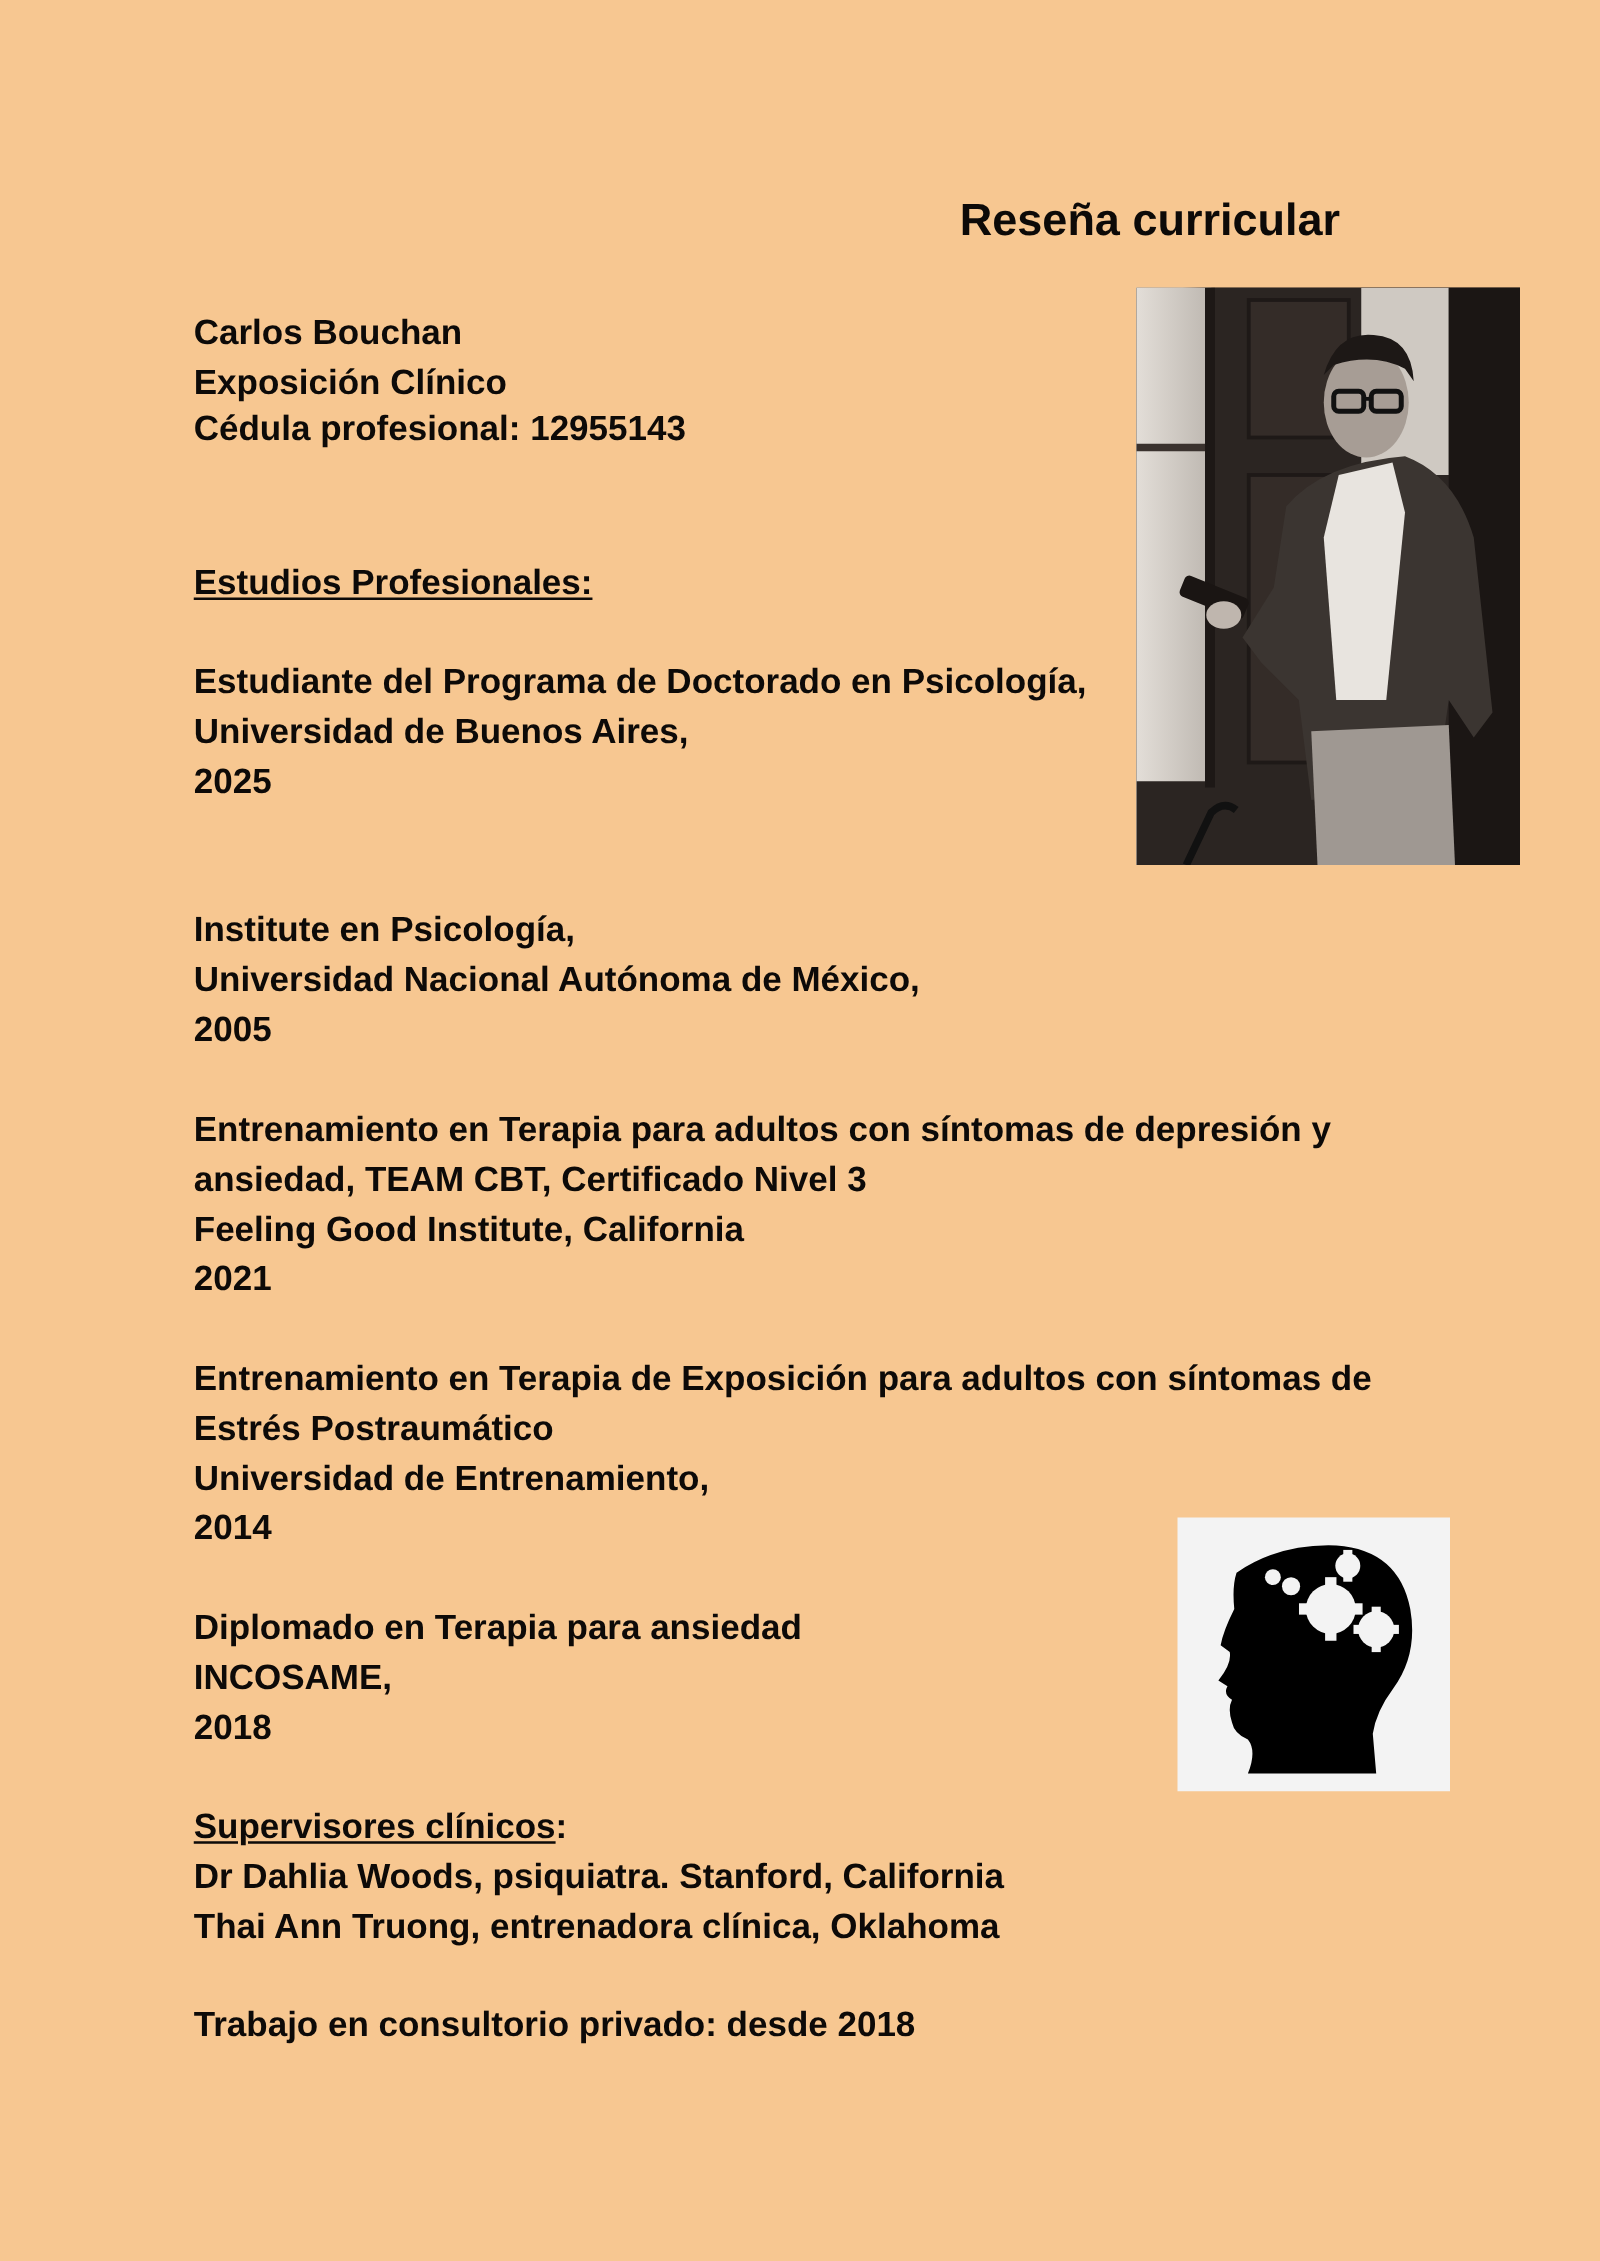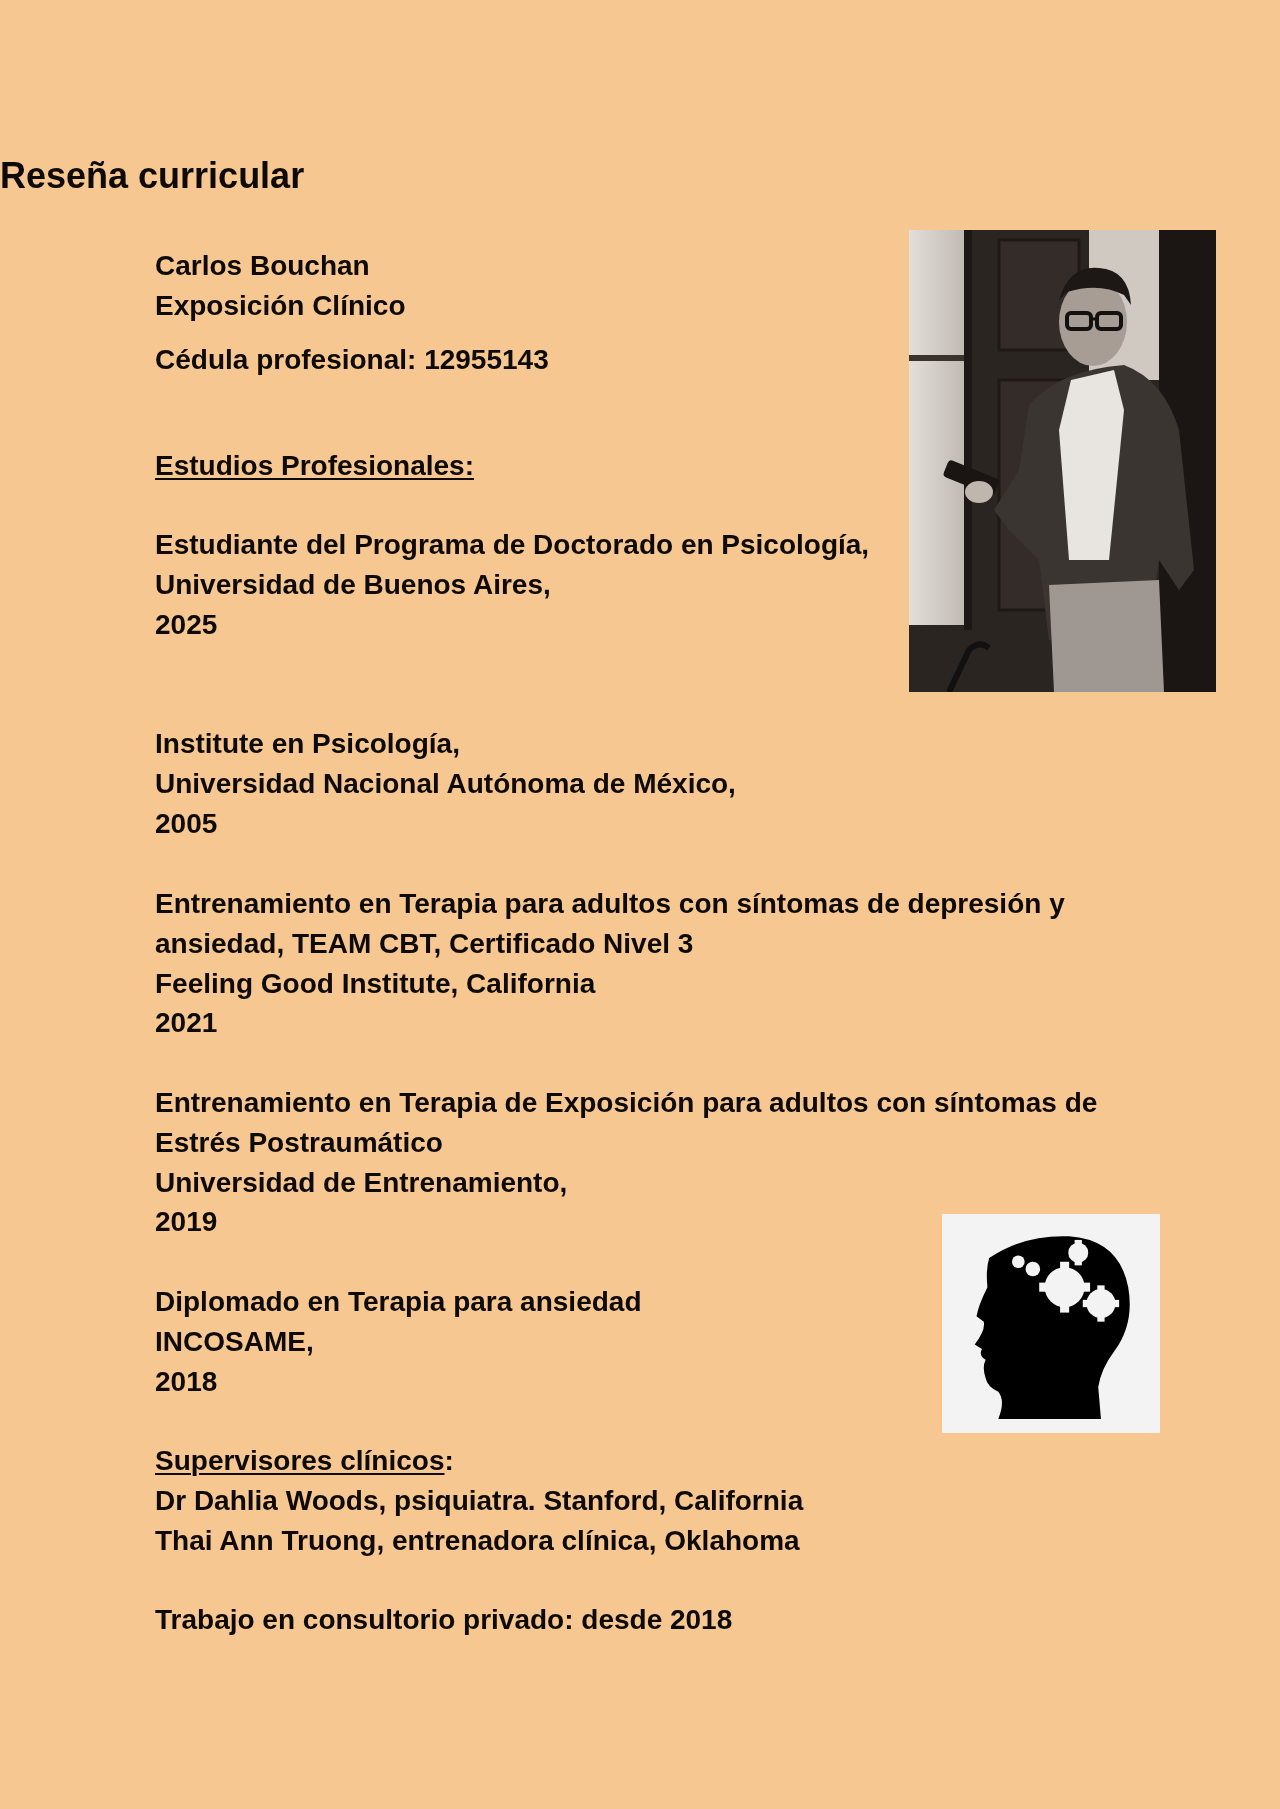--- a/index.html
+++ b/index.html
@@ -4,21 +4,21 @@
 <style>
   html, body { margin:0; padding:0; }
   body {
     width:1280px; height:1809px; position:relative; overflow:hidden;
     background:#f7c791;
     font-family:"Liberation Sans", sans-serif;
     color:#0d0a08;
   }
   .title {
     position:absolute; left:0; width:1072px; top:152px;
-    text-align:left; font-weight:bold; font-size:36px; line-height:48px;
+    text-align:right; font-weight:bold; font-size:36px; line-height:48px;
   }
   .line {
     position:absolute; left:155px; font-size:28px; line-height:40px; white-space:nowrap;font-weight:bold;
   }
   .u { text-decoration:underline; text-underline-offset:3px; text-decoration-thickness:2px; }
   .photo {
     position:absolute; left:909px; top:230px; width:307px; height:462px;
     background:linear-gradient(90deg,#c9c4bd 0%,#d8d3cc 12%,#2a2421 20%,#3a312c 40%,#2a2320 70%,#1c1715 100%);
     overflow:hidden;
   }
@@ -28,41 +28,41 @@
   }
 </style>
 </head>
 <body>
 
 <div>
   <div class="title">Reseña curricular</div>
 
   <div class="line" style="top:246px">Carlos Bouchan</div>
   <div class="line" style="top:286px">Exposición Clínico</div>
-  <div class="line" style="top:340px">Cédula profesional: 12955143</div>
+  <div class="line" style="top:323px">Cédula profesional: 12955143</div>
 
   <div class="line u" style="top:446px">Estudios Profesionales:</div>
 
   <div class="line" style="top:525px">Estudiante del Programa de Doctorado en Psicología,</div>
   <div class="line" style="top:565px">Universidad de Buenos Aires,</div>
   <div class="line" style="top:605px">2025</div>
 
   <div class="line" style="top:724px">Institute en Psicología,</div>
   <div class="line" style="top:764px">Universidad Nacional Autónoma de México,</div>
   <div class="line" style="top:804px">2005</div>
 
   <div class="line" style="top:884px">Entrenamiento en Terapia para adultos con síntomas de depresión y</div>
   <div class="line" style="top:924px">ansiedad, TEAM CBT, Certificado Nivel 3</div>
   <div class="line" style="top:964px">Feeling Good Institute, California</div>
   <div class="line" style="top:1003px">2021</div>
 
   <div class="line" style="top:1083px">Entrenamiento en Terapia de Exposición para adultos con síntomas de</div>
   <div class="line" style="top:1123px">Estrés Postraumático</div>
   <div class="line" style="top:1163px">Universidad de Entrenamiento,</div>
-  <div class="line" style="top:1202px">2019</div>
+  <div class="line" style="top:1202px">2014</div>
 
   <div class="line" style="top:1282px">Diplomado en Terapia para ansiedad</div>
   <div class="line" style="top:1322px">INCOSAME,</div>
   <div class="line" style="top:1362px">2018</div>
 
   <div class="line" style="top:1441px"><span class="u">Supervisores clínicos</span><span>:</span></div>
   <div class="line" style="top:1481px">Dr Dahlia Woods, psiquiatra. Stanford, California</div>
   <div class="line" style="top:1521px">Thai Ann Truong, entrenadora clínica, Oklahoma</div>
 
   <div class="line" style="top:1600px">Trabajo en consultorio privado: desde 2018</div>

